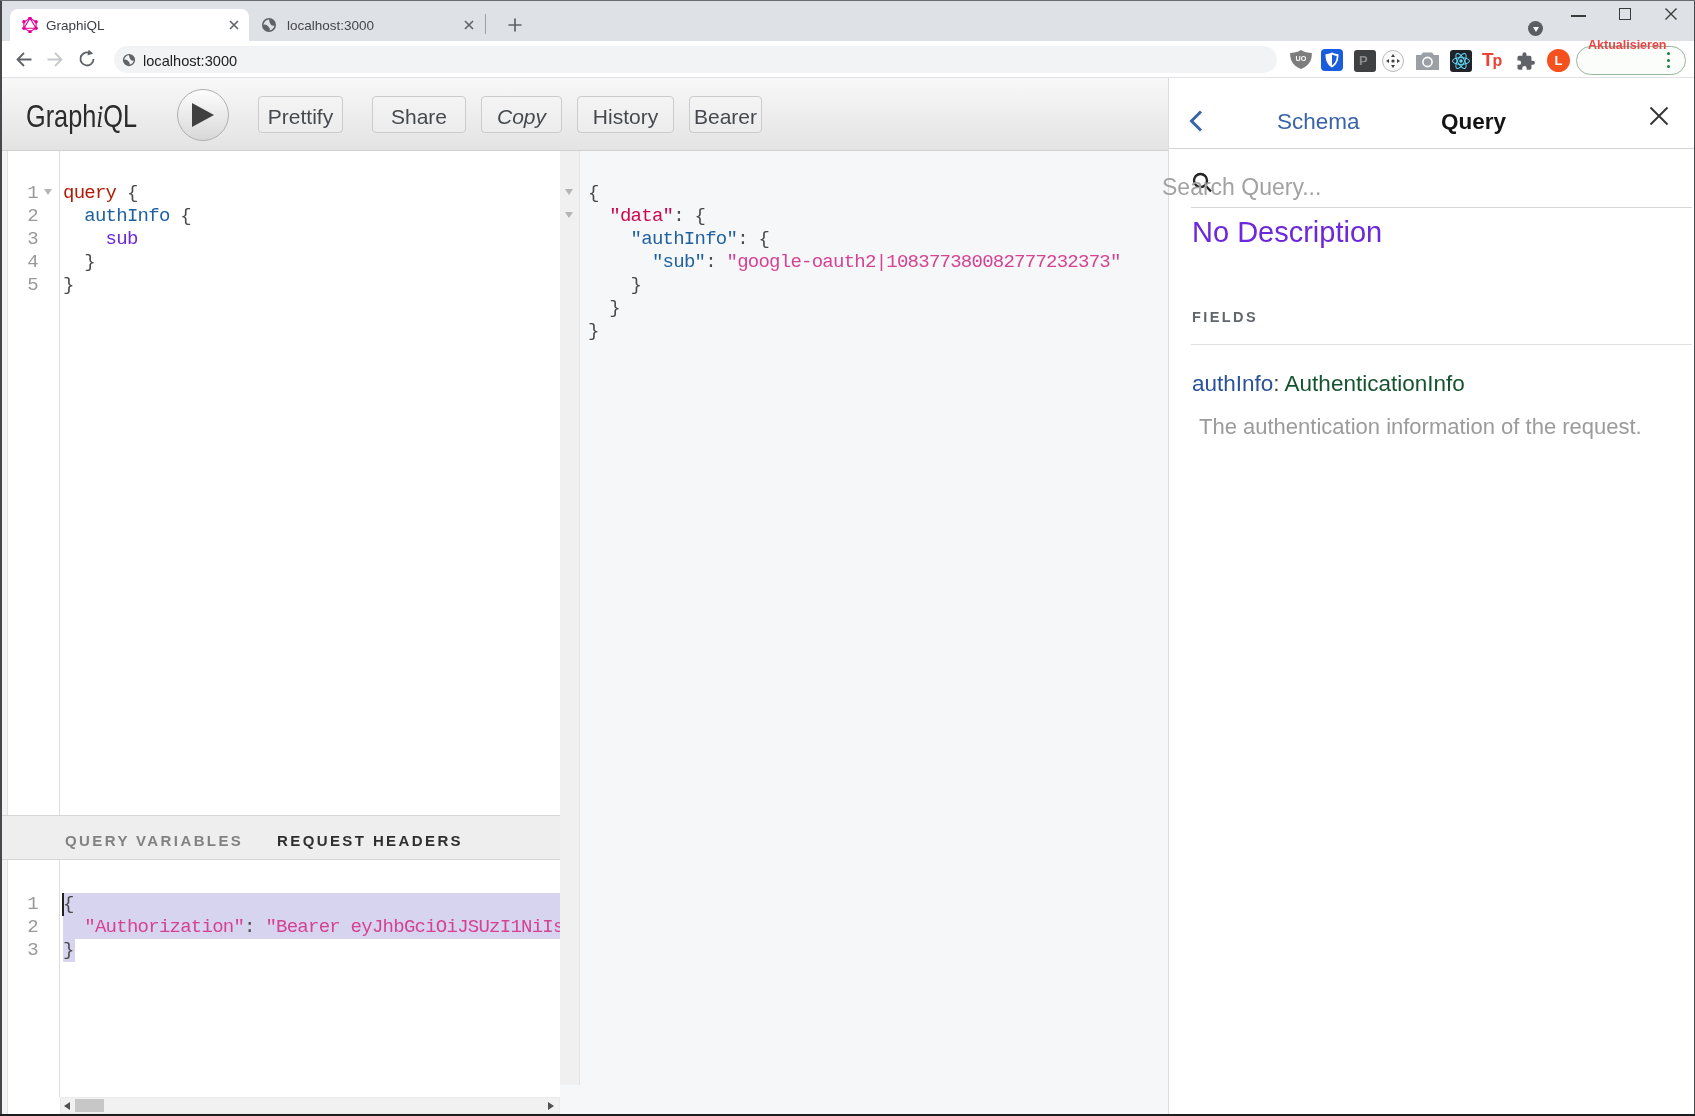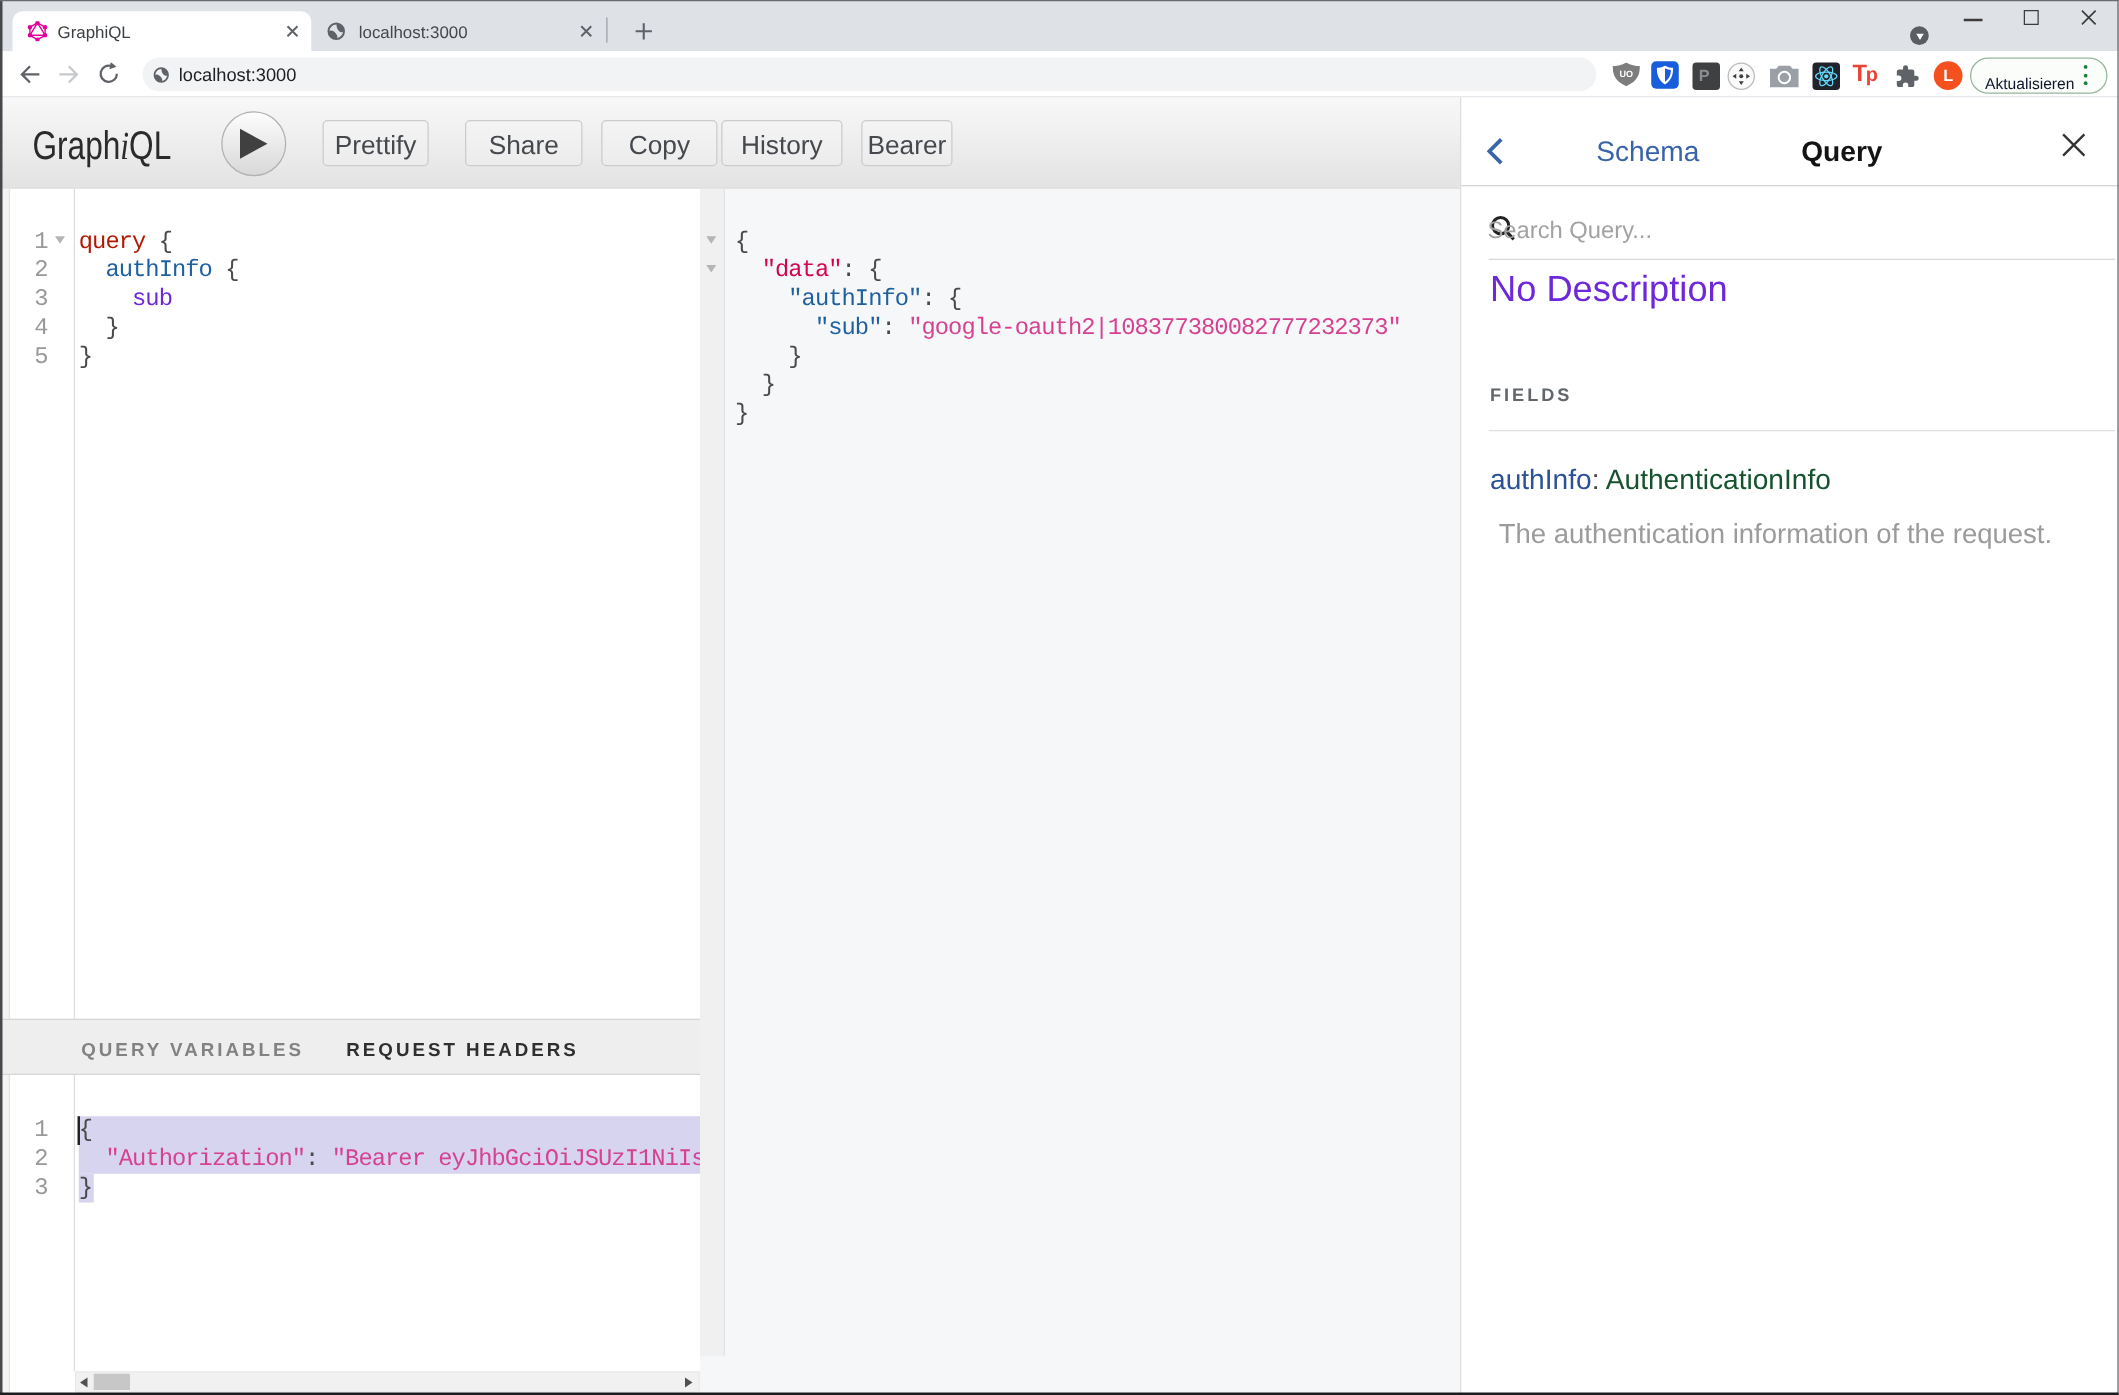--- a/index.html
+++ b/index.html
@@ -141,40 +141,40 @@
 <div class="abs" style="left:1482px;top:49px;font-size:19px;font-weight:bold;color:#ea4335;letter-spacing:-1px;">T<span style="font-size:16px;">p</span></div>
 <div class="abs" style="left:1515px;top:51px;">
 <svg width="21" height="21" viewBox="0 0 24 24" fill="#5f6368">
       <path d="M20.5 11h-1.7V7.2c0-1-.8-1.9-1.9-1.9h-3.8V3.6a2.3 2.3 0 0 0-4.6 0v1.7H4.7c-1 0-1.9.9-1.9 1.9v3.6h1.7a2.5 2.5 0 0 1 0 5h-1.7v3.6c0 1 .9 1.9 1.9 1.9h3.6v-1.7a2.5 2.5 0 0 1 5 0v1.7h3.6c1.1 0 1.9-.9 1.9-1.9v-3.8h1.7a2.3 2.3 0 0 0 0-4.6z"></path>
     </svg>
 </div>
 <div class="abs" style="left:1547px;top:49px;width:23px;height:23px;border-radius:50%;background:#f4511e;"></div>
 <div class="abs" style="left:1547px;top:49px;width:23px;height:23px;text-align:center;line-height:23px;font-size:13px;font-weight:bold;color:#fff;">L</div>
 
 <div class="abs" style="left:1576px;top:46px;width:110px;height:29px;border:1px solid #97b79d;border-radius:15px;background:#fbfdfb;"></div>
-<div class="abs" style="left:1588px;top:60px;font-size:12.5px;color:#0f172a;">Aktualisieren</div>
+<div class="abs" style="left:1588px;top:38px;font-size:12.5px;color:#ef4444;font-weight:bold;">Aktualisieren</div>
 <div class="abs" style="left:1667px;top:52px;width:3px;height:17px;">
   <div style="width:3px;height:3px;border-radius:50%;background:#188038;margin-bottom:3.5px;"></div>
   <div style="width:3px;height:3px;border-radius:50%;background:#188038;margin-bottom:3.5px;"></div>
   <div style="width:3px;height:3px;border-radius:50%;background:#188038;"></div>
 </div>
 
 <div class="abs" id="gqlbar" style="left:0;top:78px;width:1168px;height:73px;background:linear-gradient(#f8f8f8,#e3e3e3);border-bottom:1px solid #d0d0d0;"></div>
 <div class="abs" style="left:26px;top:98px;font-size:32px;color:#2b2b2b;transform:scaleX(0.79);transform-origin:0 0;">Graph<span style="font-style:italic;font-family:'Liberation Serif',serif;">i</span>QL</div>
 
 <div class="abs" style="left:177px;top:89px;width:52px;height:52px;border-radius:50%;border:1px solid #b0b0b0;background:linear-gradient(#fdfdfd,#d8d8d8);"></div>
 <div class="abs" style="left:192px;top:103px;width:0;height:0;border-top:12.5px solid transparent;border-bottom:12.5px solid transparent;border-left:22px solid #404040;"></div>
 
 <style>
 .tbtn { position:absolute; top:96px; height:37px; border:1px solid #ccc; border-radius:4px;
   background:linear-gradient(#f4f4f4,#ececec); color:#45494e; font-size:21px; text-align:center; line-height:39px; }
 </style>
 <div class="tbtn" style="left:258px;width:85px;">Prettify</div>
 <div class="tbtn" style="left:372px;width:94px;">Share</div>
-<div class="tbtn" style="left:481px;width:93px;">Copy</div>
+<div class="tbtn" style="left:481px;width:81px;font-style:italic;">Copy</div>
 <div class="tbtn" style="left:577px;width:97px;">History</div>
 <div class="tbtn" style="left:689px;width:73px;">Bearer</div>
 
 <div class="abs" id="qpane" style="left:0;top:151px;width:560px;height:965px;background:#fff;overflow:hidden;"></div>
 <div class="abs" style="left:1.5px;top:151px;width:6.5px;height:963px;background:#f4f4f4;border-right:1px solid #e2e2e2;"></div>
 <div class="abs" style="left:59px;top:151px;width:1px;height:664px;background:#ddd;"></div>
 <div class="abs" style="left:59px;top:860px;width:1px;height:237px;background:#ddd;"></div>
 
 <div class="abs mono" style="left:0;top:182px;width:38px;text-align:right;color:#999;">1
 2
@@ -237,21 +237,21 @@
       <path d="M1.5 1.5 L18.5 18.5 M18.5 1.5 L1.5 18.5" stroke="#333" stroke-width="1.9"></path>
     </svg>
 </div>
 
 <div class="abs" style="left:1192px;top:172px;">
 <svg width="20" height="21" viewBox="0 0 20 21">
       <circle cx="8.5" cy="8.5" r="6.5" stroke="#222" stroke-width="2.4" fill="none"></circle>
       <path d="M13.5 13.5 L19 19.5" stroke="#222" stroke-width="2.4"></path>
     </svg>
 </div>
-<div class="abs" style="left:1190px;top:173.5px;font-size:19px;color:#a2a2a2;">Search Query...</div>
+<div class="abs" style="left:1162px;top:173.5px;font-size:23px;color:#a2a2a2;">Search Query...</div>
 <div class="abs" style="left:1191px;top:207px;width:501px;height:1px;background:#d8d8d8;"></div>
 
 <div class="abs" style="left:1192px;top:216px;font-size:29px;color:#6d28d9;">No Description</div>
 
 <div class="abs" style="left:1192px;top:309px;font-size:14.5px;font-weight:bold;letter-spacing:2.4px;color:#61666c;">FIELDS</div>
 <div class="abs" style="left:1191px;top:344px;width:501px;height:1px;background:#e0e0e0;"></div>
 
 <div class="abs" style="left:1192px;top:371px;font-size:22.5px;"><span style="color:#2b5298;">authInfo</span><span style="color:#444;">: </span><span style="color:#14532d;">AuthenticationInfo</span></div>
 <div class="abs" style="left:1199px;top:413.5px;font-size:22px;color:#9b9b9b;">The authentication information of the request.</div>
 

